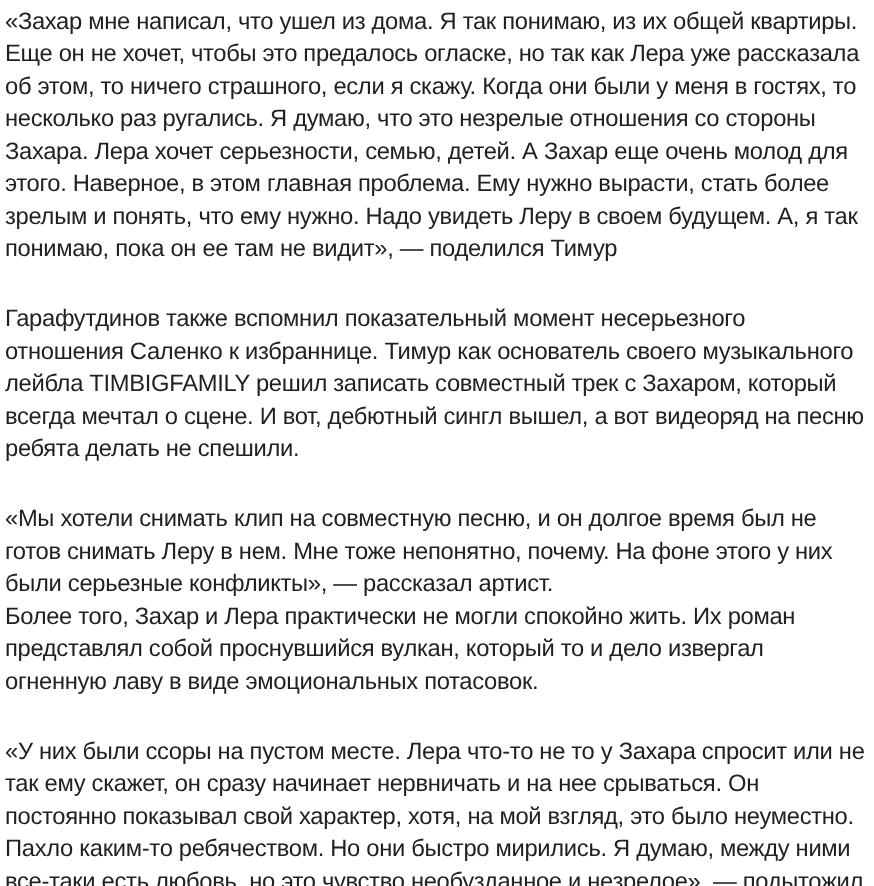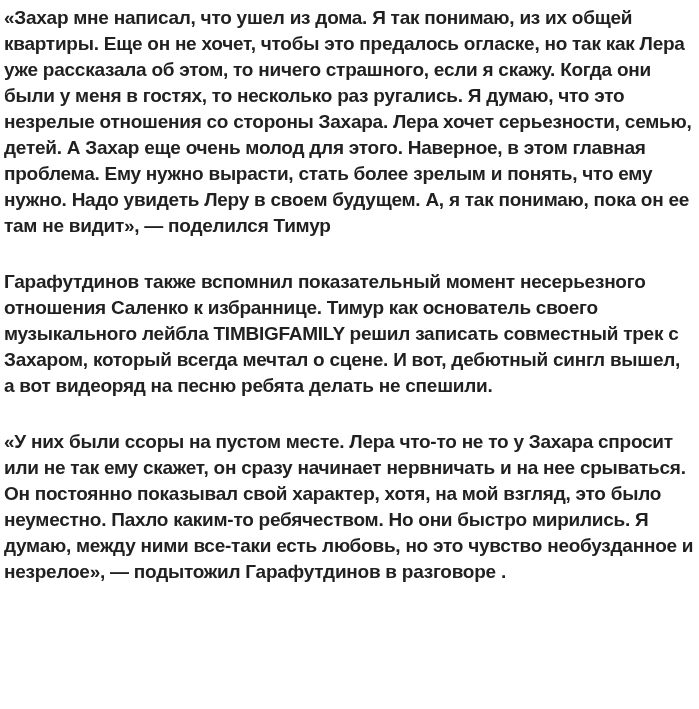--- a/index.html
+++ b/index.html
@@ -20,26 +20,27 @@
     color: #212121;
     -webkit-font-smoothing: antialiased;
   }
   .article-body {
     width: 690px;
   }
   p.para {
     margin: 0;
     padding: 0;
     text-align: left;
-    font-weight: bold;
   }
   p.para.gap-top {
     margin-top: 30px;
   }
 </style>
 </head>
 <body>
 
 <article class="article-body">
   <p class="para">«Захар мне написал, что ушел из дома. Я так понимаю, из их общей квартиры. Еще он не хочет, чтобы это предалось огласке, но так как Лера уже рассказала об этом, то ничего страшного, если я скажу. Когда они были у меня в гостях, то несколько раз ругались. Я думаю, что это незрелые отношения со стороны Захара. Лера хочет серьезности, семью, детей. А Захар еще очень молод для этого. Наверное, в этом главная проблема. Ему нужно вырасти, стать более зрелым и понять, что ему нужно. Надо увидеть Леру в своем будущем. А, я так понимаю, пока он ее там не видит», — поделился Тимур</p>
   <p class="para gap-top">Гарафутдинов также вспомнил показательный момент несерьезного отношения Саленко к избраннице. Тимур как основатель своего музыкального лейбла TIMBIGFAMILY решил записать совместный трек с Захаром, который всегда мечтал о сцене. И вот, дебютный сингл вышел, а вот видеоряд на песню ребята делать не спешили.</p>
+  <p class="para gap-top">«Мы хотели снимать клип на совместную песню, и он долгое время был не готов снимать Леру в нем. Мне тоже непонятно, почему. На фоне этого у них были серьезные конфликты», — рассказал артист.</p>
+  <p class="para">Более того, Захар и Лера практически не могли спокойно жить. Их роман представлял собой проснувшийся вулкан, который то и дело извергал огненную лаву в виде эмоциональных потасовок.</p>
   <p class="para gap-top">«У них были ссоры на пустом месте. Лера что-то не то у Захара спросит или не так ему скажет, он сразу начинает нервничать и на нее срываться. Он постоянно показывал свой характер, хотя, на мой взгляд, это было неуместно. Пахло каким-то ребячеством. Но они быстро мирились. Я думаю, между ними все-таки есть любовь, но это чувство необузданное и незрелое», — подытожил Гарафутдинов в разговоре .</p>
 </article>
 
 </body></html>

